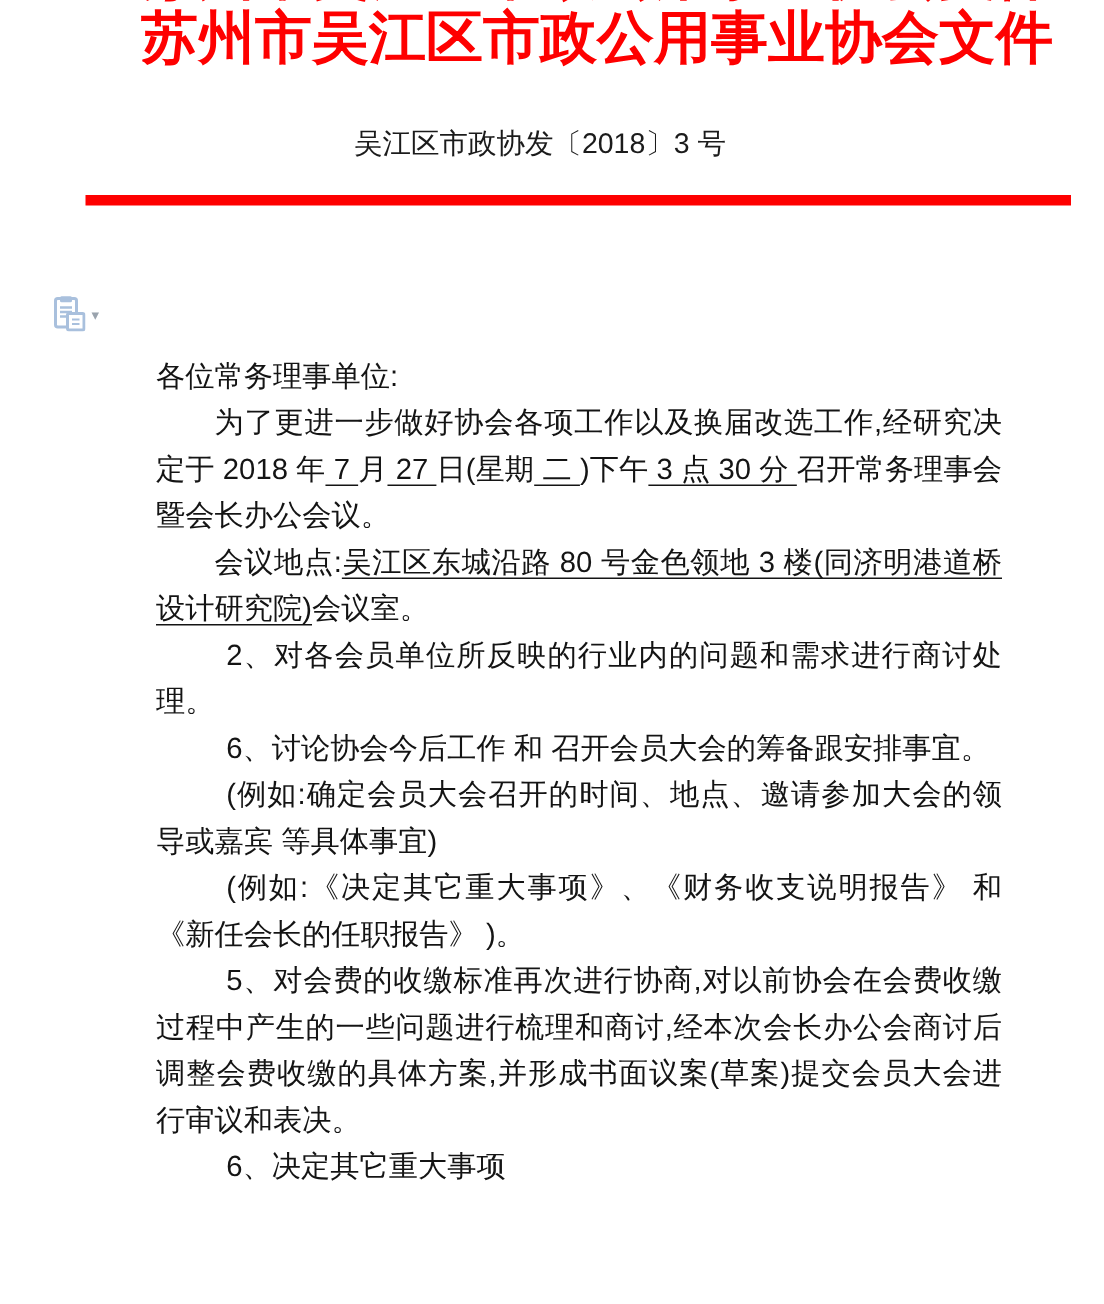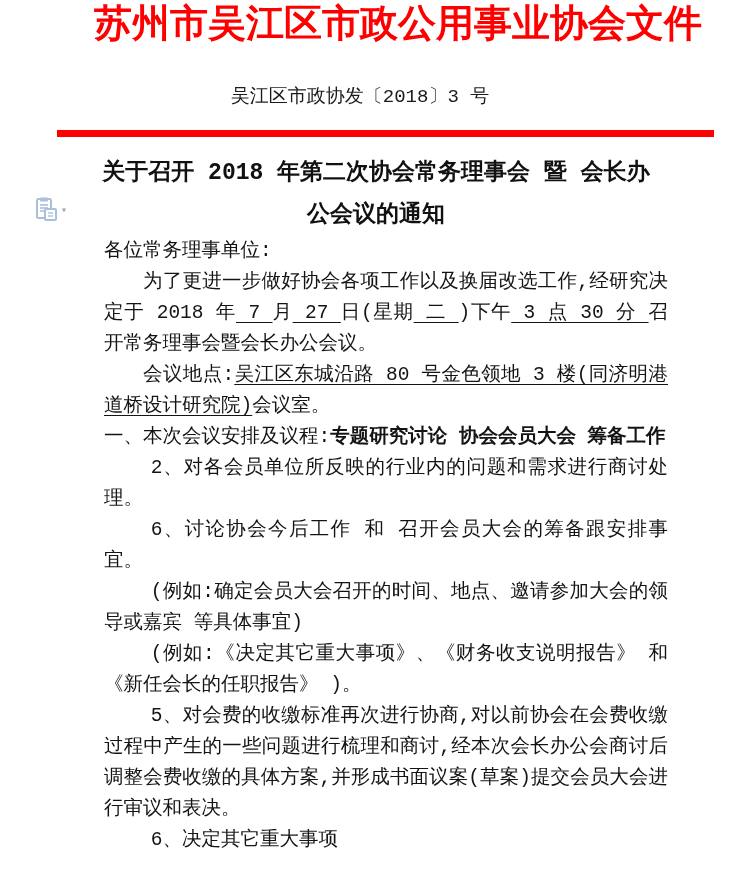--- a/index.html
+++ b/index.html
@@ -2,21 +2,21 @@
 <html><head>
 <meta charset="utf-8">
 <style>
   * { margin:0; padding:0; box-sizing:border-box; }
   html,body { background:#ffffff; }
   .page {
     position:relative;
     width:736px; height:869px;
     background:#ffffff;
     overflow:hidden;
-    font-family:Liberation Mono, monospace;
+    font-family:Liberation Sans, sans-serif;
     color:#1b1b1b;
     padding-left:25px;
   }
 
   
   .top-remnant {
     position:absolute; top:0; left:70px; width:656px; height:5px;
     overflow:hidden;
   }
   .top-remnant .inner {
@@ -74,24 +74,20 @@
   <div class="top-remnant">
     <span class="inner" style="color: rgb(254, 0, 0);">苏州市吴江区市政公用事业协会文件</span>
   </div>
 
   <div class="red-head" style="color: rgb(254, 0, 0);">苏州市吴江区市政公用事业协会文件</div>
 
   <div class="doc-number">吴江区市政协发〔2018〕3 号</div>
 
   <div class="red-rule" style="background: rgb(254, 0, 0);"></div>
 
-  <div class="doc-title">
-    <div>关于召开 2018 年第二次协会常务理事会 暨 会长办</div>
-    <div>公会议的通知</div>
-  </div>
 
   <div class="paste-widget">
     <span>
       <svg width="21" height="24" viewBox="0 0 21 24" aria-hidden="true">
         <rect x="1" y="2" width="14" height="19" rx="1.5" fill="none" stroke="#a9c0dd" stroke-width="2"></rect>
         <rect x="4" y="0.5" width="8" height="4" rx="1" fill="#a9c0dd"></rect>
         <line x1="4" y1="8" x2="12" y2="8" stroke="#a9c0dd" stroke-width="1.6"></line>
         <line x1="4" y1="11" x2="12" y2="11" stroke="#a9c0dd" stroke-width="1.6"></line>
         <line x1="4" y1="14" x2="10" y2="14" stroke="#a9c0dd" stroke-width="1.6"></line>
         <rect x="9" y="12" width="11" height="11" rx="1" fill="#ffffff" stroke="#a9c0dd" stroke-width="2"></rect>
@@ -99,21 +95,20 @@
         <line x1="12" y1="19" x2="17" y2="19" stroke="#a9c0dd" stroke-width="1.4"></line>
       </svg>
     </span>
     <span class="paste-arrow">▾</span>
   </div>
 
   <div class="doc-body">
       <p class="para indent-none"><span>各位常务理事单位:</span></p>
       <p class="para indent-first"><span>为了更进一步做好协会各项工作以及换届改选工作,经研究决定于 2018 年</span><span class="u"> 7 </span><span>月</span><span class="u"> 27 </span><span>日(星期</span><span class="u"> 二 </span><span>)下午</span><span class="u"> 3 点 30 分 </span><span>召开常务理事会暨会长办公会议。</span></p>
       <p class="para indent-first"><span>会议地点:</span><span class="u">吴江区东城沿路 80 号金色领地 3 楼(同济明港道桥设计研究院)</span><span>会议室。</span></p>
-      <p class="para indent-none"><span>一、本次会议安排及议程:</span><span class="b">专题研究讨论 协会会员大会 筹备工作</span></p>
       <p class="para indent-item"><span>2、对各会员单位所反映的行业内的问题和需求进行商讨处理。</span></p>
       <p class="para indent-item"><span>6、讨论协会今后工作 和 召开会员大会的筹备跟安排事宜。</span></p>
       <p class="para indent-item"><span>(例如:确定会员大会召开的时间、地点、邀请参加大会的领导或嘉宾 等具体事宜)</span></p>
       <p class="para indent-item"><span>(例如:《决定其它重大事项》、《财务收支说明报告》 和 《新任会长的任职报告》 )。</span></p>
       <p class="para indent-item"><span>5、对会费的收缴标准再次进行协商,对以前协会在会费收缴过程中产生的一些问题进行梳理和商讨,经本次会长办公会商讨后调整会费收缴的具体方案,并形成书面议案(草案)提交会员大会进行审议和表决。</span></p>
       <p class="para indent-item"><span>6、决定其它重大事项</span></p>
     </div>
 
 </div>
 

